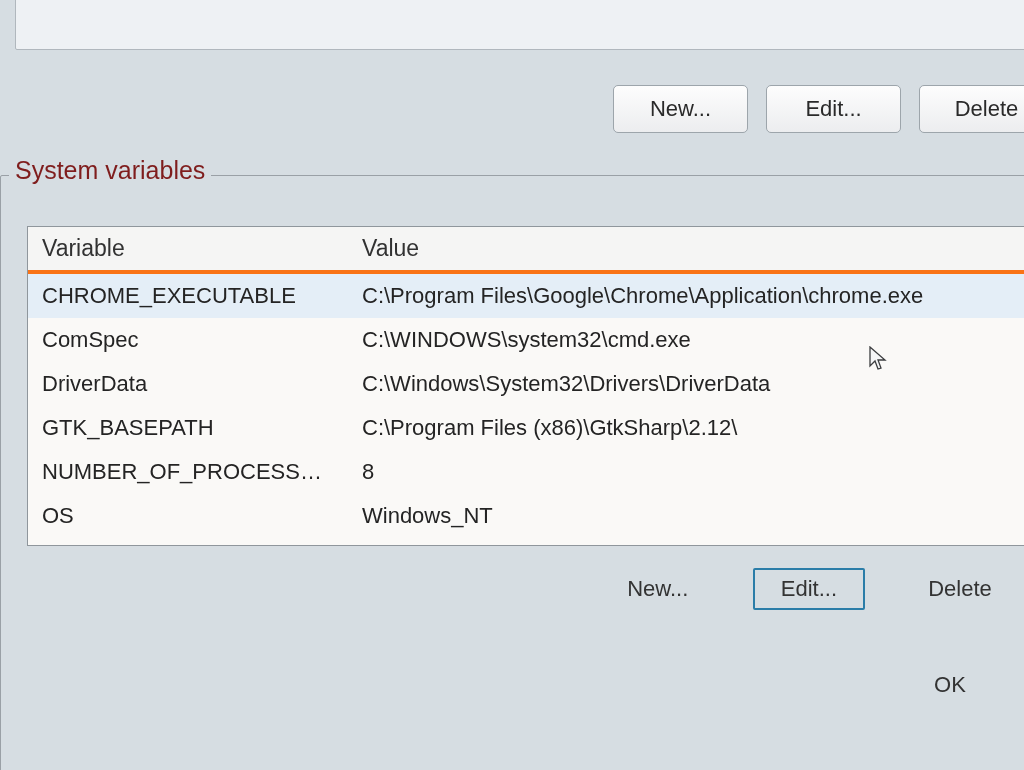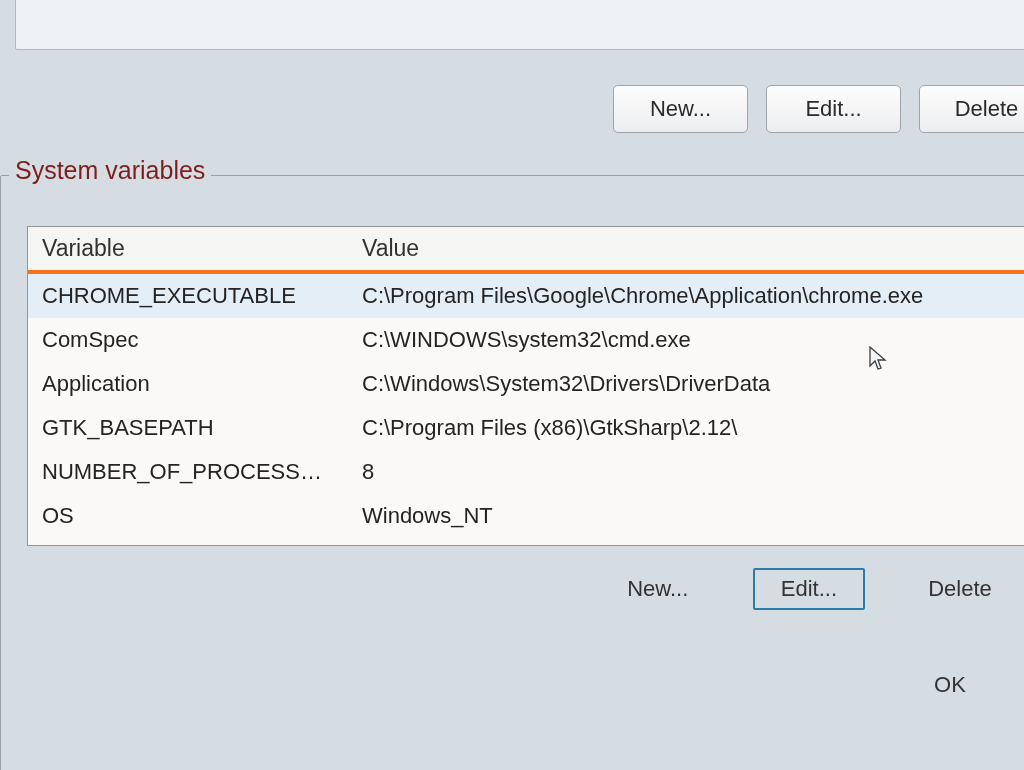--- a/index.html
+++ b/index.html
@@ -187,21 +187,21 @@
         <tbody id="rows-body">
             <tr class="selected">
               <td>CHROME_EXECUTABLE</td>
               <td>C:\Program Files\Google\Chrome\Application\chrome.exe</td>
             </tr>
             <tr>
               <td>ComSpec</td>
               <td>C:\WINDOWS\system32\cmd.exe</td>
             </tr>
             <tr>
-              <td>Application</td>
+              <td>DriverData</td>
               <td>C:\Windows\System32\Drivers\DriverData</td>
             </tr>
             <tr>
               <td>GTK_BASEPATH</td>
               <td>C:\Program Files (x86)\GtkSharp\2.12\</td>
             </tr>
             <tr>
               <td>NUMBER_OF_PROCESSORS</td>
               <td>8</td>
             </tr>

